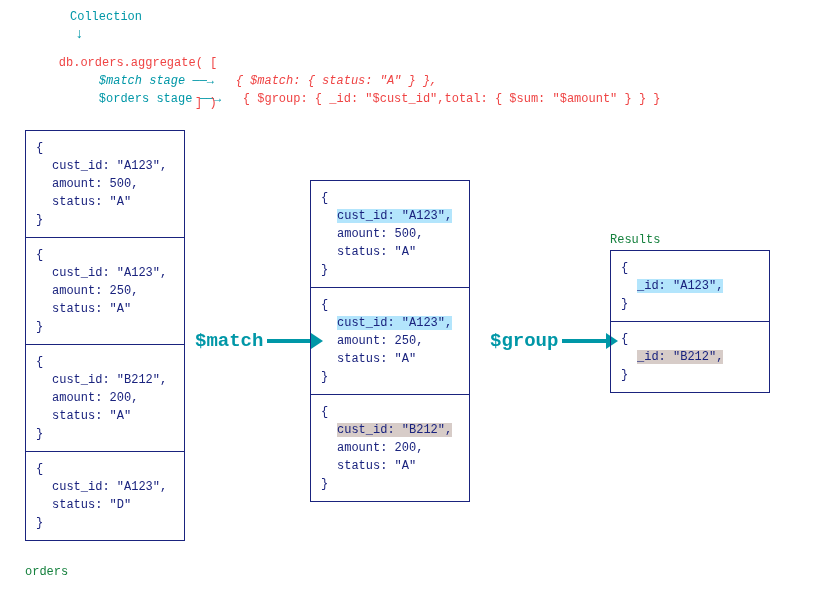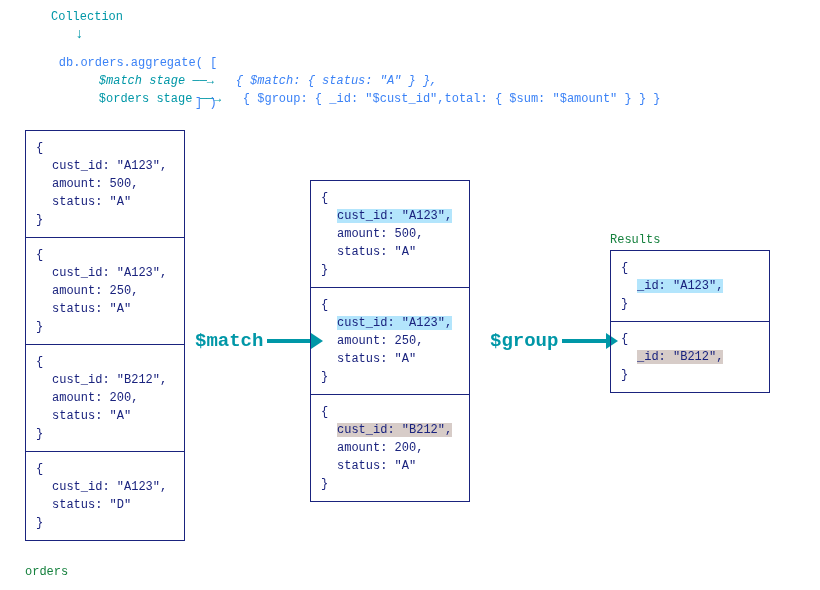--- a/index.html
+++ b/index.html
@@ -7,36 +7,36 @@
     margin: 0;
     padding: 0;
     font-family: "Courier New", Courier, monospace;
     font-size: 12px;
     background: #fff;
     color: #1a237e;
     width: 820px;
     height: 590px;
     position: relative;
   }
-  .dark { color: #3b82f6; }
+  .dark { color: #ef4444; }
   .hl-blue { background: #b3e5fc; }
   .hl-grey { background: #d7ccc8; }
 
   
   .top-anno {
     position: absolute;
     top: 10px;
     left: 30px;
     right: 10px;
   }
   .collection-label {
     color: #0097a7;
     position: absolute;
     top: 0;
-    left: 21px;
+    left: 40px;
   }
   .down-arrow {
     position: absolute;
     top: 16px;
     left: 45px;
     color: #0097a7;
     font-size: 14px;
   }
   .code-line {
     position: absolute;

